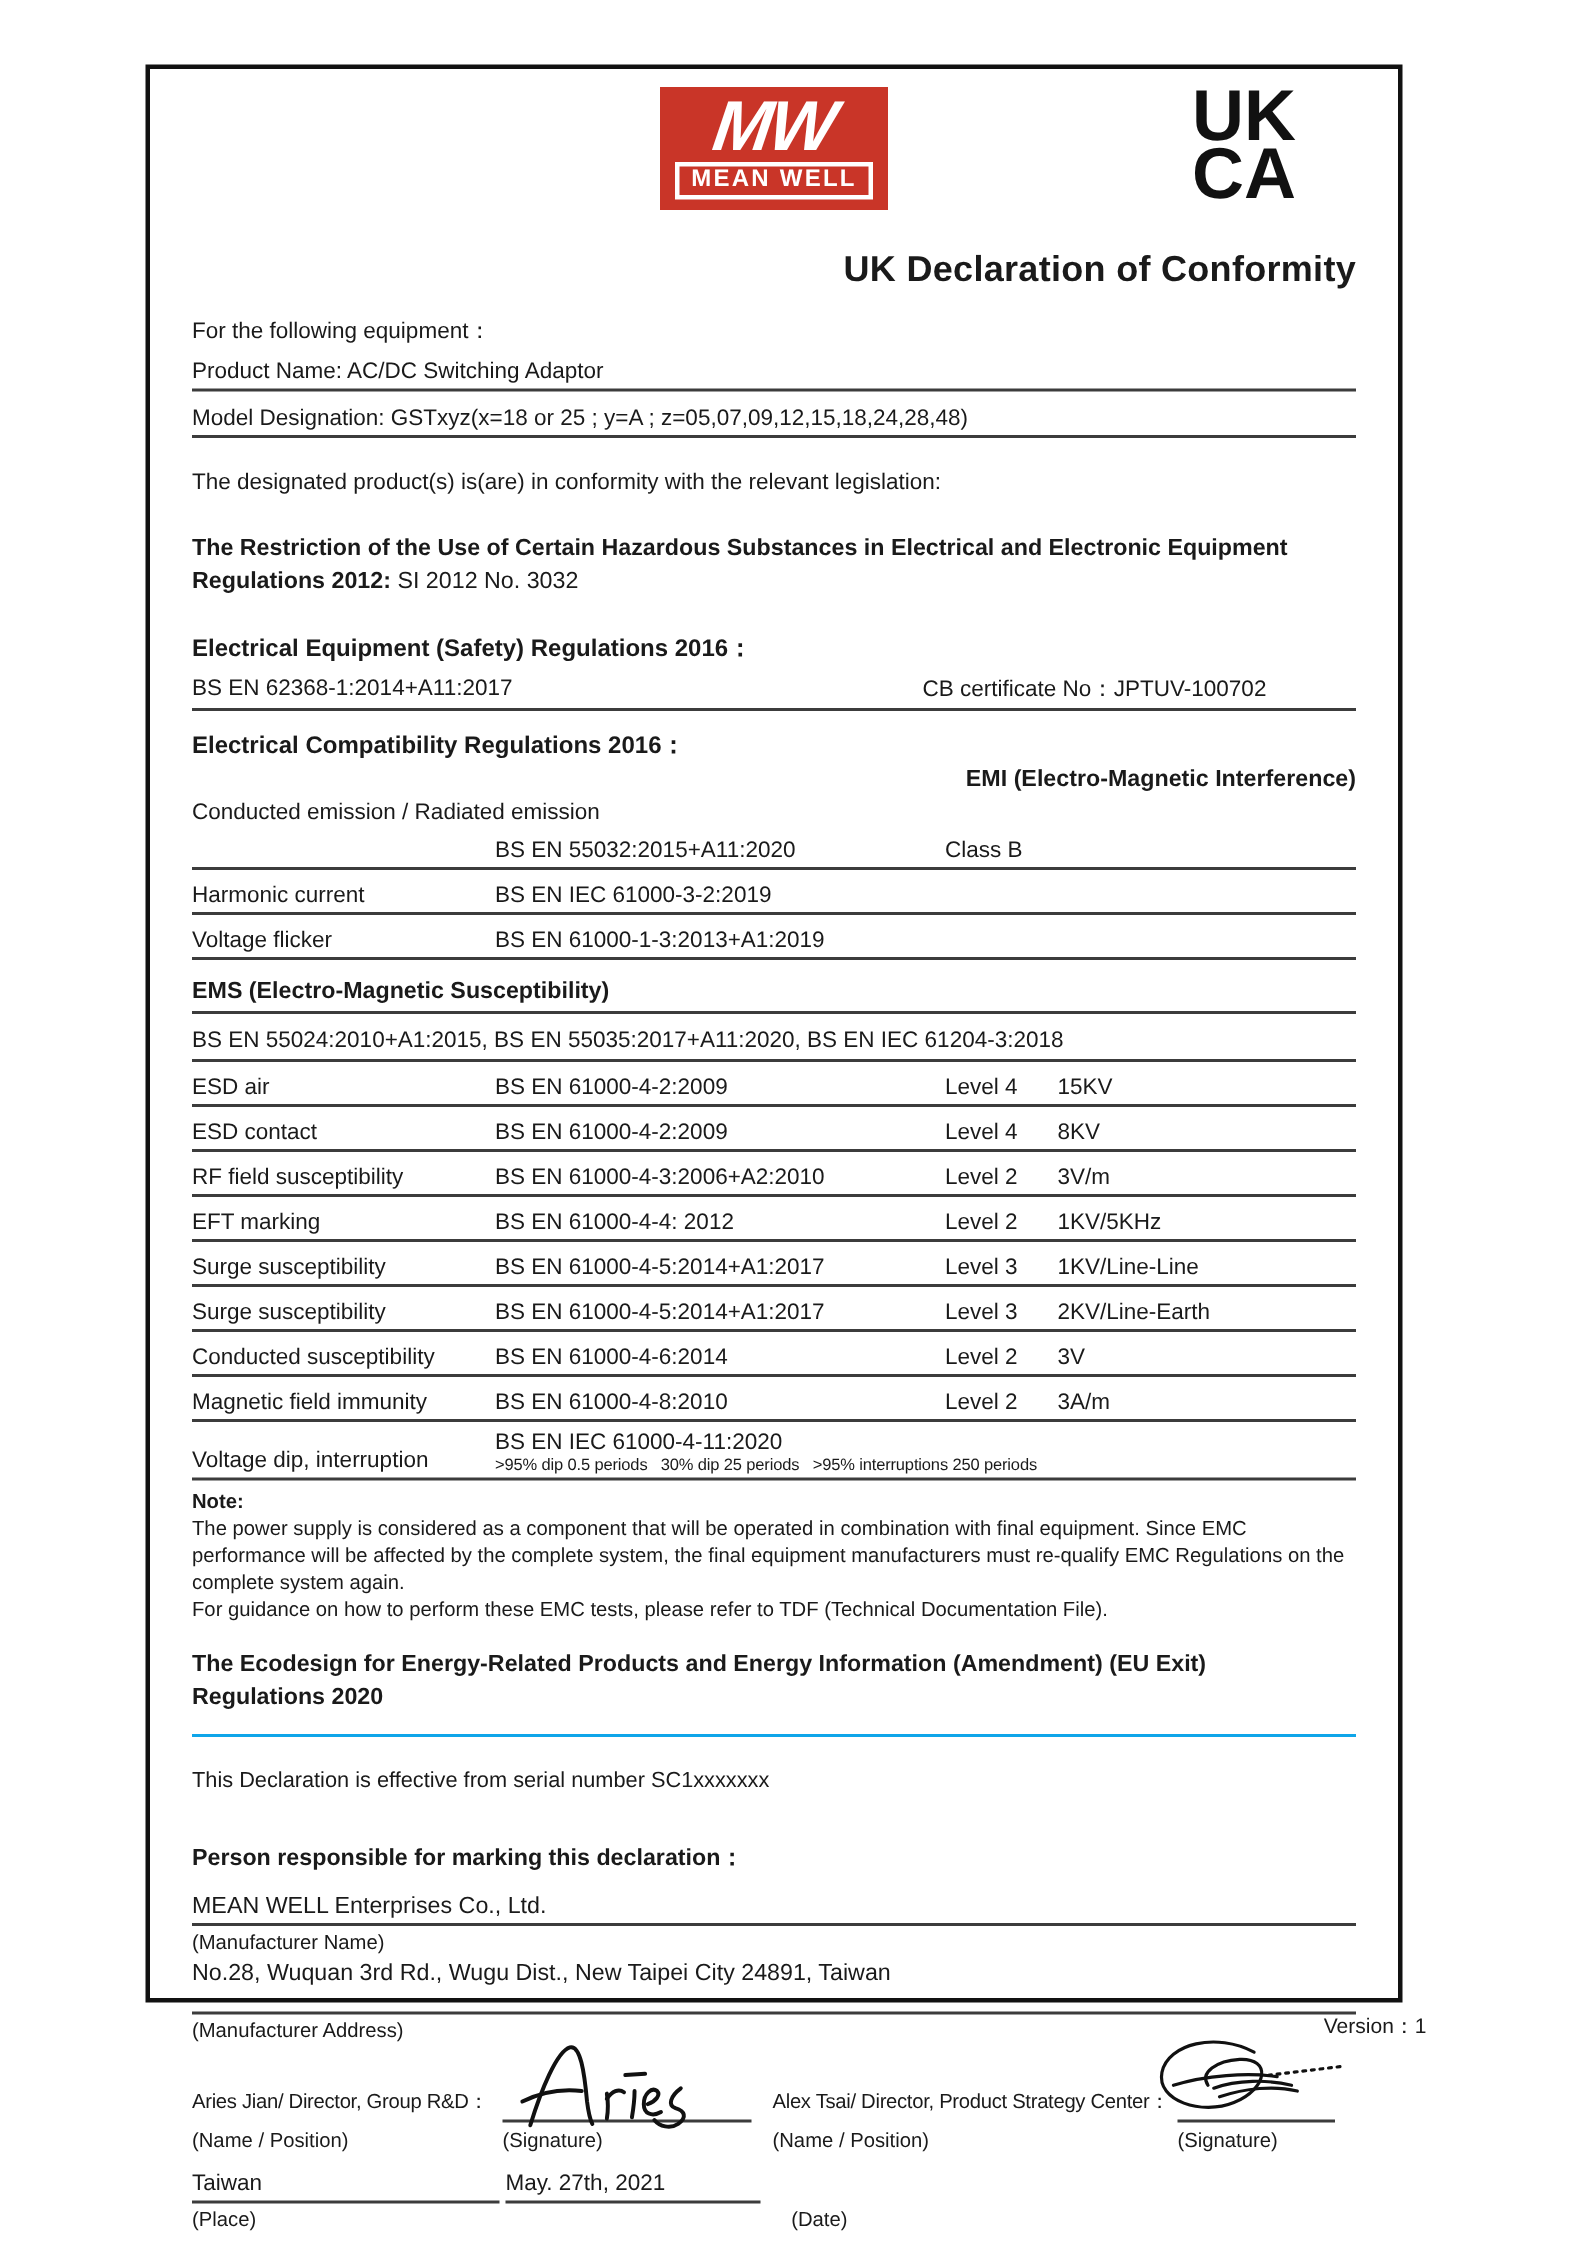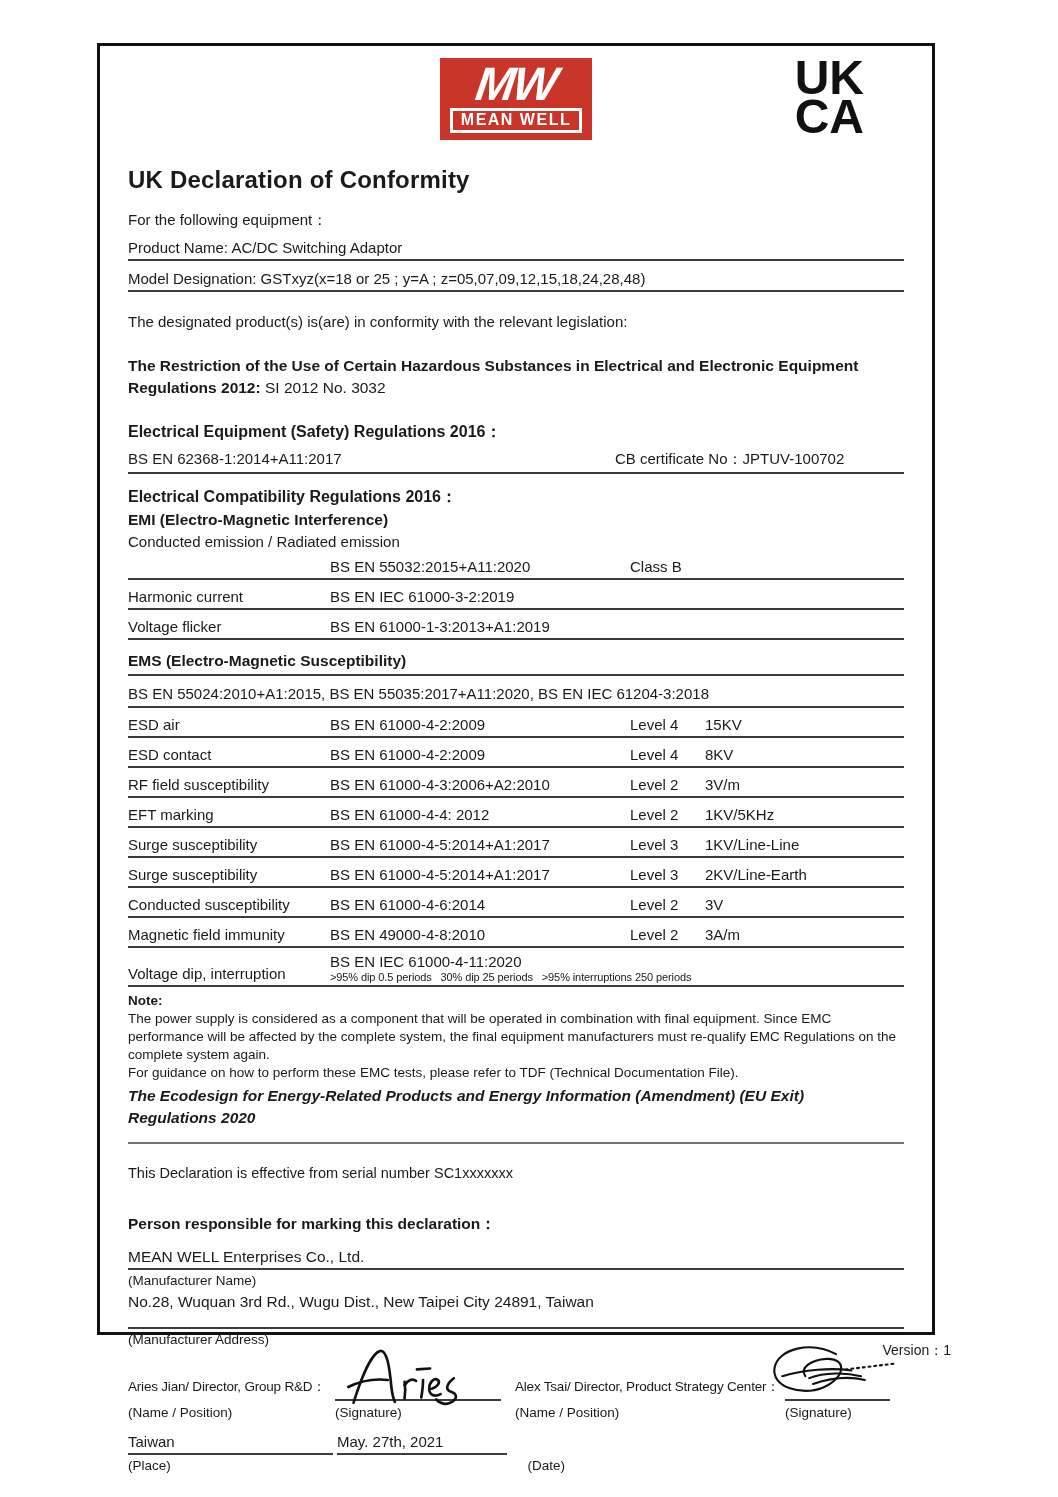--- a/index.html
+++ b/index.html
@@ -7,47 +7,47 @@
   .frame { position:absolute; left:97px; top:43px; width:838px; height:1292px; border:3px solid #111; }
   .content { padding:0 28px; }
 
   
   .header { position:relative; margin-top:12px; height:86px; }
   .mw-logo { width:152px; margin:0 auto; background:#c93528; padding:2px 10px 7px; }
   .mw-mark { color:#fff; font-size:47px; font-weight:bold; font-style:italic; text-align:center; line-height:1.0; transform:skewX(-8deg); letter-spacing:-2px; }
   .mw-name { border:3px solid #fff; color:#fff; font-weight:bold; font-size:16px; text-align:center; letter-spacing:1.5px; padding:0 2px 1px; margin-top:1px; white-space:nowrap; }
   .ukca { position:absolute; right:40px; top:0; font-weight:bold; font-size:48px; line-height:0.82; letter-spacing:0; color:#111; }
 
-  h1 { text-align:left; font-size:24px; margin-top:22px; letter-spacing:0.2px; }
+  h1 { text-align:right; font-size:24px; margin-top:22px; letter-spacing:0.2px; }
   .intro { margin-top:17px; font-size:15px; }
   .u-row { border-bottom:2px solid #3c3c3c; padding:9px 0 3px; font-size:15px; }
   .designated { margin-top:21px; font-size:15px; }
 
   .bold-block { margin-top:25px; font-size:15.5px; font-weight:bold; line-height:1.4; max-width:748px; }
   .bold-block .reg { font-weight:normal; }
 
   .sec-head { margin-top:24px; font-size:16px; font-weight:bold; }
   .safety-row { display:grid; grid-template-columns:487px 1fr; border-bottom:2px solid #3c3c3c; padding:7px 0 3px; font-size:15px; }
 
   .emc-head { margin-top:13px; font-size:16px; font-weight:bold; }
-  .emi-head { margin-top:3px; font-size:15.5px; font-weight:bold; }
+  .emi-head { margin-top:3px; font-size:15.5px; font-weight:bold;text-align:right; }
   .emi-sub { margin-top:4px; font-size:15px; }
 
   .row4 { display:grid; grid-template-columns:202px 300px 75px 1fr; border-bottom:2px solid #3c3c3c; padding:8px 0 3px; font-size:15px; }
   .ems-head { margin-top:12px; font-size:15.5px; font-weight:bold; border-bottom:2px solid #3c3c3c; padding-bottom:4px; }
   .ems-stds { border-bottom:2px solid #3c3c3c; padding:9px 0 4px; font-size:15px; }
 
   .dip-row { display:grid; grid-template-columns:202px 1fr; border-bottom:2px solid #3c3c3c; padding-top:5px; font-size:15px; }
   .dip-item { align-self:end; padding-bottom:3px; }
   .dip-small { font-size:11px; letter-spacing:-0.1px; padding:1px 0 2px; }
 
   .note { margin-top:5px; font-size:13.5px; line-height:1.33; }
   .note b { font-size:13.5px; }
 
-  .eco-block { margin-top:3px; border-bottom:2px solid #737373; padding-bottom:13px;font-style:italic; }
+  .eco-block { margin-top:17px; border-bottom:2px solid #0ea5e9; padding-bottom:13px; }
   .eco-head { font-size:15.5px; font-weight:bold; line-height:1.4; max-width:748px; }
 
   .serial { margin-top:21px; font-size:14.5px; }
   .responsible { margin-top:33px; font-size:15.5px; font-weight:bold; }
 
   .mfr-name { margin-top:13px; border-bottom:2px solid #3c3c3c; padding-bottom:2px; font-size:15.5px; }
   .small-label { font-size:13.5px; margin-top:3px; }
   .mfr-addr { margin-top:5px; border-bottom:2px solid #3c3c3c; padding-bottom:16px; font-size:15.5px; }
 
   .sig-grid { display:grid; grid-template-columns:207px 180px 270px 1fr; margin-top:8px; }
@@ -170,21 +170,21 @@
 
       <div class="row4">
         <span>Conducted susceptibility</span>
         <span>BS EN 61000-4-6:2014</span>
         <span>Level 2</span>
         <span>3V</span>
       </div>
 
       <div class="row4">
         <span>Magnetic field immunity</span>
-        <span>BS EN 49000-4-8:2010</span>
+        <span>BS EN 61000-4-8:2010</span>
         <span>Level 2</span>
         <span>3A/m</span>
       </div>
 
     <div class="dip-row">
       <span class="dip-item">Voltage dip, interruption</span>
       <span>
         <div>BS EN IEC 61000-4-11:2020</div>
         <div class="dip-small">&gt;95% dip 0.5 periods&nbsp;&nbsp; 30% dip 25 periods&nbsp;&nbsp; &gt;95% interruptions 250 periods</div>
       </span>

